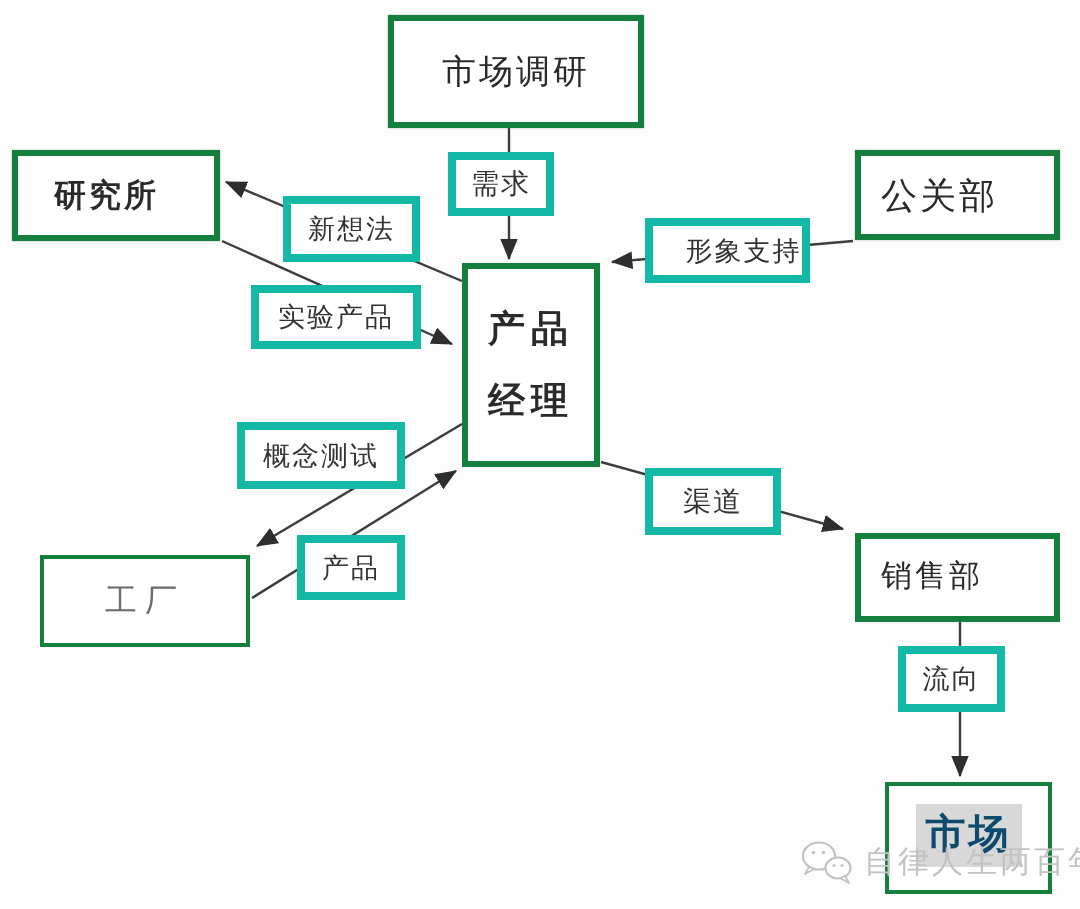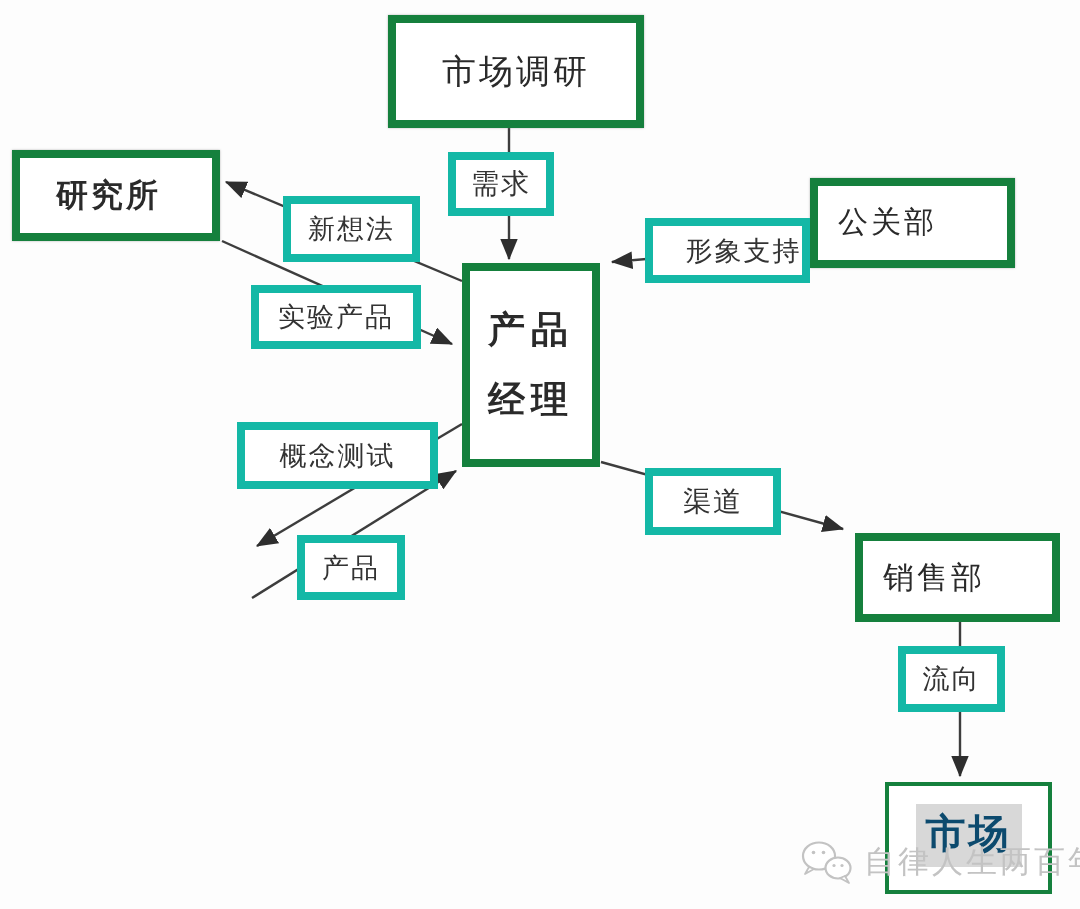--- a/index.html
+++ b/index.html
@@ -26,21 +26,21 @@
     position: absolute;
     background: #ffffff;
     color: #2a2a2a;
     display: flex;
     align-items: center;
     justify-content: center;
     box-sizing: border-box;
     text-align: center;
   }
   .entity {
-    border: 8px solid #15803d;
+    border: 6px solid #15803d;
     font-size: 32px;
     letter-spacing: 3px;
   }
   .labelbox {
     border: 8px solid #14b8a6;
     font-size: 27px;
     letter-spacing: 2px;
     color: #333333;
   }
   .soft { box-shadow: 0 0 2px rgba(120,120,120,.55); }
@@ -108,29 +108,32 @@
   </svg>
 
   <div class="node entity soft" style="left:388px; top:15px; width:256px; height:113px; font-size:34px;">
     <span>市场调研</span>
   </div>
 
   <div class="node entity soft ml" style="left:12px; top:150px; width:208px; height:91px;font-weight:bold;">
     <span>研究所</span>
   </div>
 
-  <div class="node entity soft tl" style="left:810px; top:150px; width:205px; height:90px; font-size:30px;margin-top:28px;">
+  <div class="node entity soft tl" style="left:855px; top:150px; width:205px; height:90px; font-size:36px;">
     <span>公关部</span>
   </div>
 
   <div class="node entity pm" style="left:462px; top:263px; width:138px; height:204px;">
     <span>产品</span>
     <span>经理</span>
   </div>
 
+  <div class="node entity" style="left:40px; top:555px; width:210px; height:92px; border-width:4px;">
+    <span class="factory-text">工厂</span>
+  </div>
 
   <div class="node entity tl" style="left:855px; top:533px; width:205px; height:89px; font-size:31px;">
     <span>销售部</span>
   </div>
 
   <div class="node entity market-box" style="left:885px; top:782px; width:167px; height:112px; border-width:4px;">
     <span class="market-hl">市场</span>
   </div>
 
   <div class="node labelbox" style="left:448px; top:152px; width:106px; height:64px; font-size:28px;">
@@ -142,21 +145,21 @@
   </div>
 
   <div class="node labelbox" style="left:251px; top:285px; width:170px; height:64px;">
     <span>实验产品</span>
   </div>
 
   <div class="node labelbox" style="left:645px; top:218px; width:165px; height:65px;padding-left:32px;">
     <span>形象支持</span>
   </div>
 
-  <div class="node labelbox" style="left:237px; top:422px; width:201px; height:67px;">
+  <div class="node labelbox" style="left:237px; top:422px; width:168px; height:67px;">
     <span>概念测试</span>
   </div>
 
   <div class="node labelbox" style="left:297px; top:535px; width:108px; height:65px;">
     <span>产品</span>
   </div>
 
   <div class="node labelbox" style="left:645px; top:468px; width:136px; height:67px; font-size:28px;">
     <span>渠道</span>
   </div>

